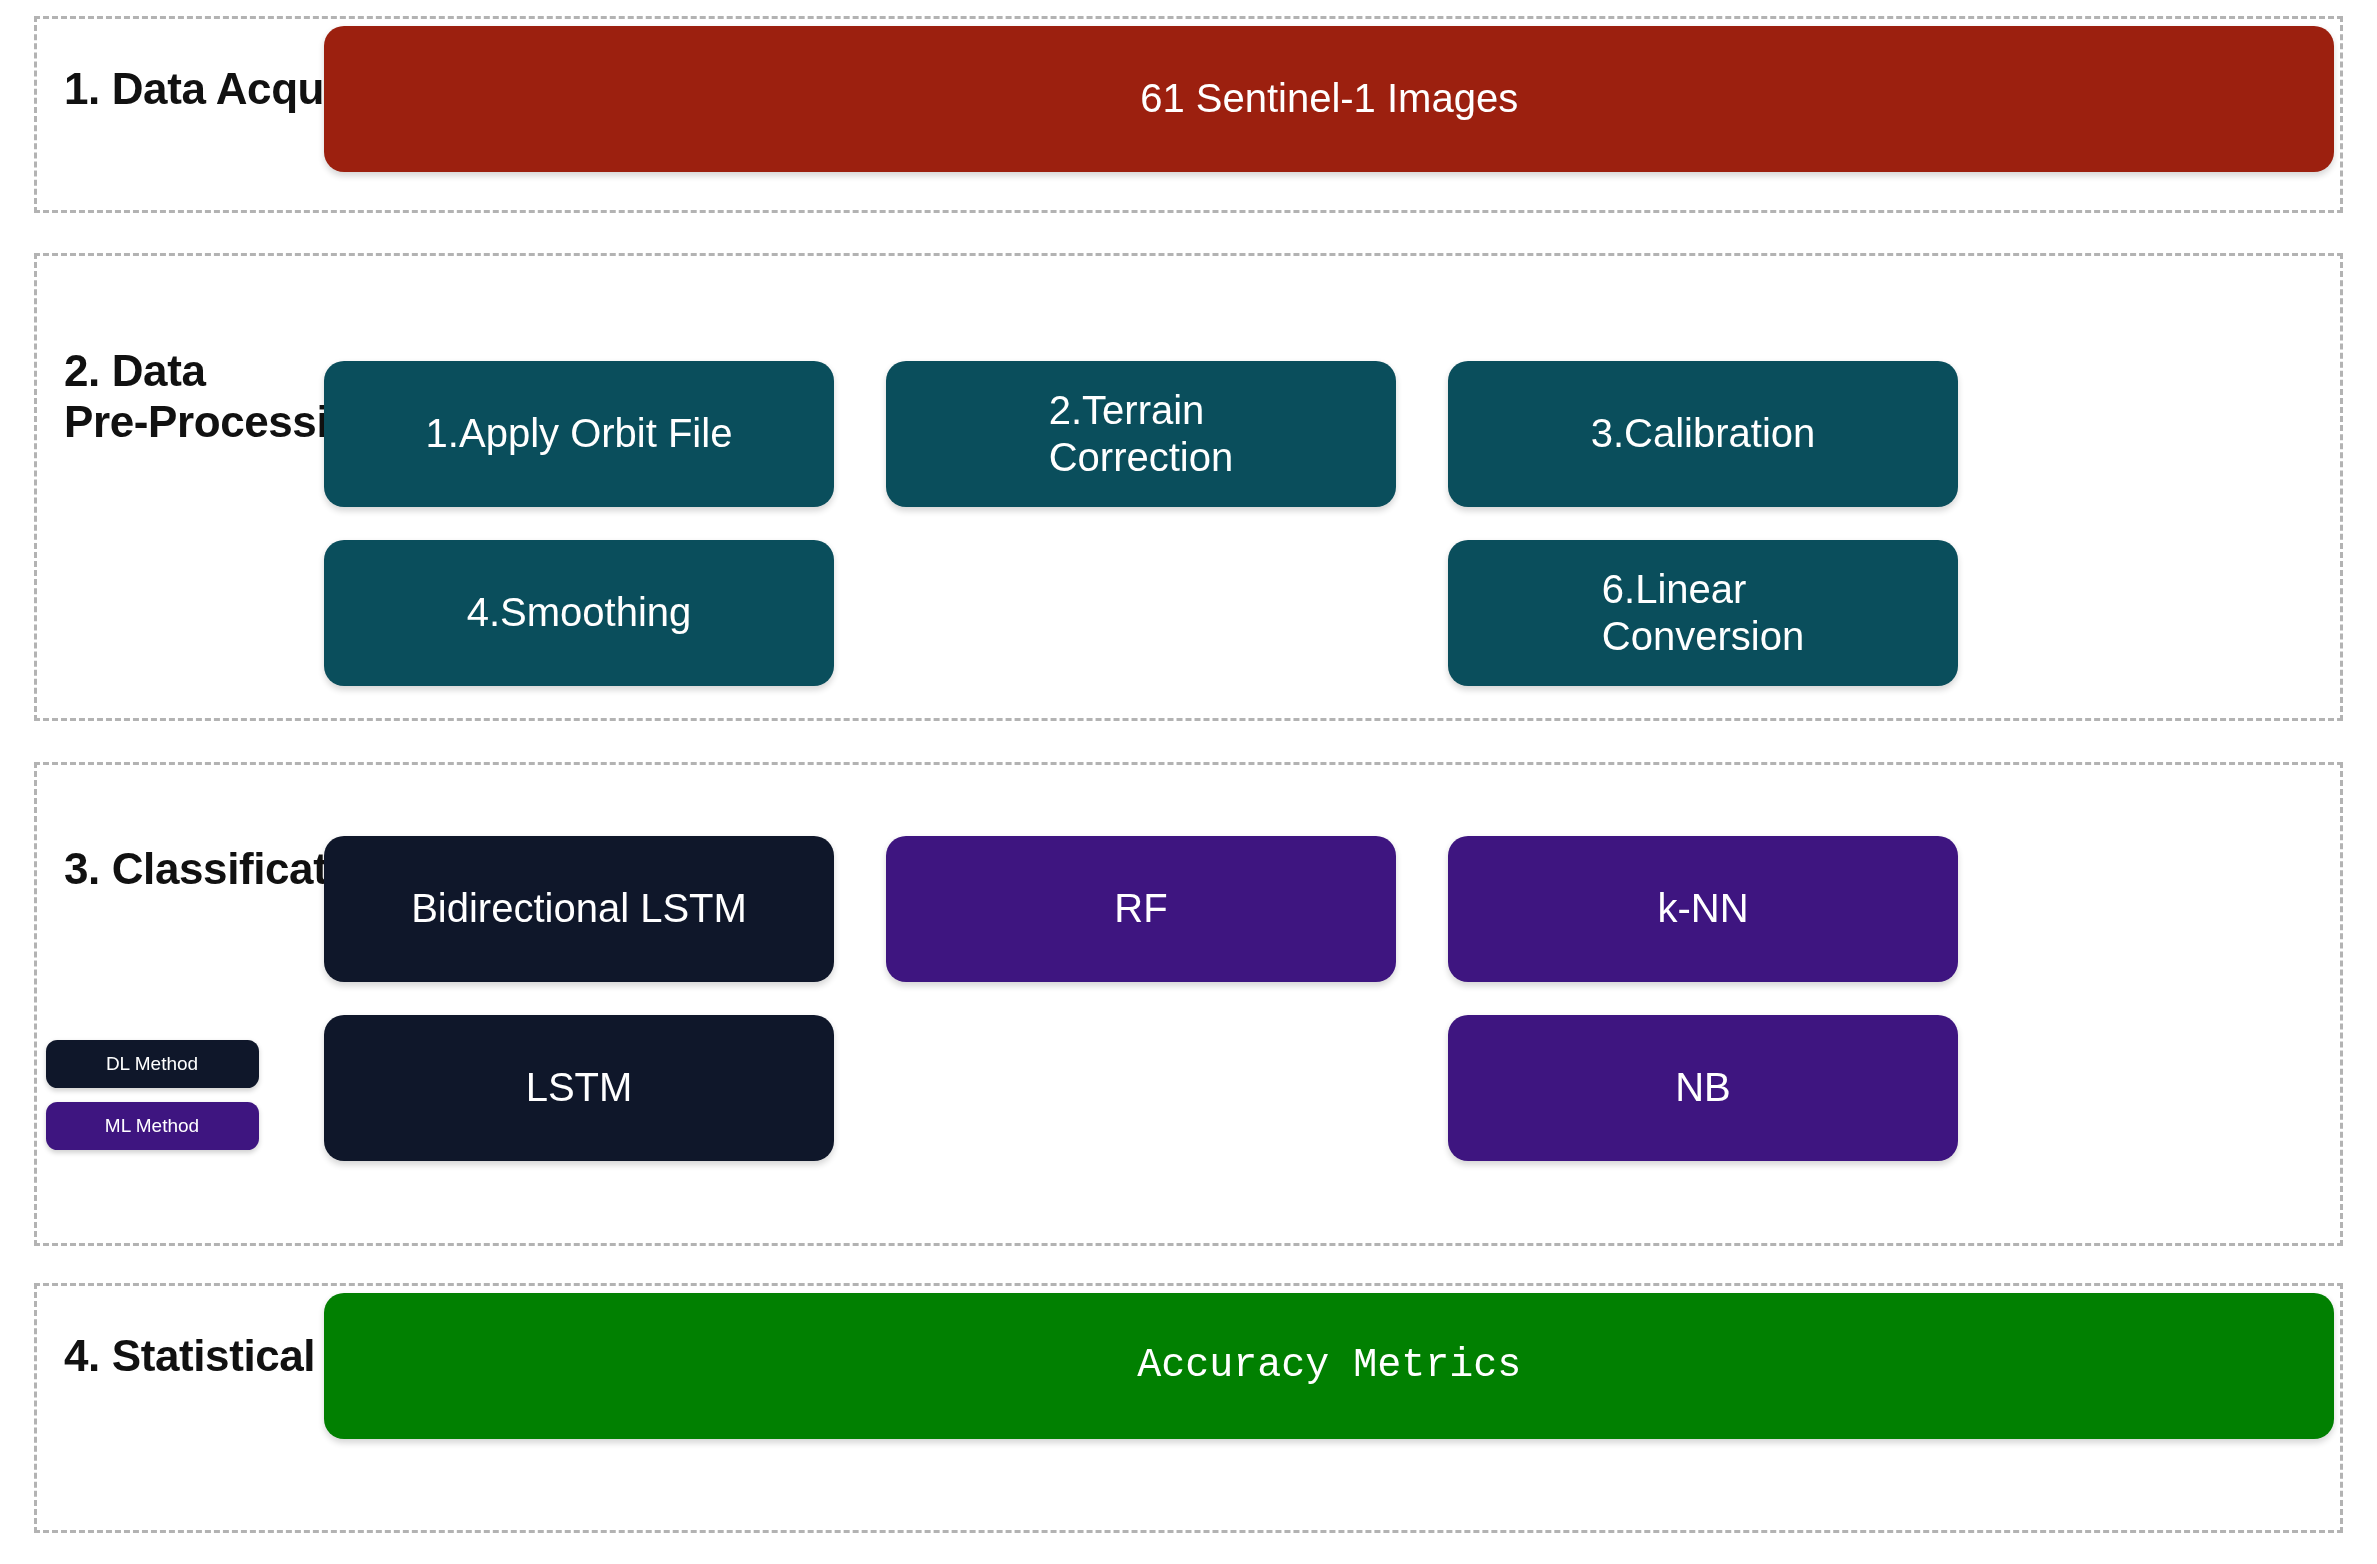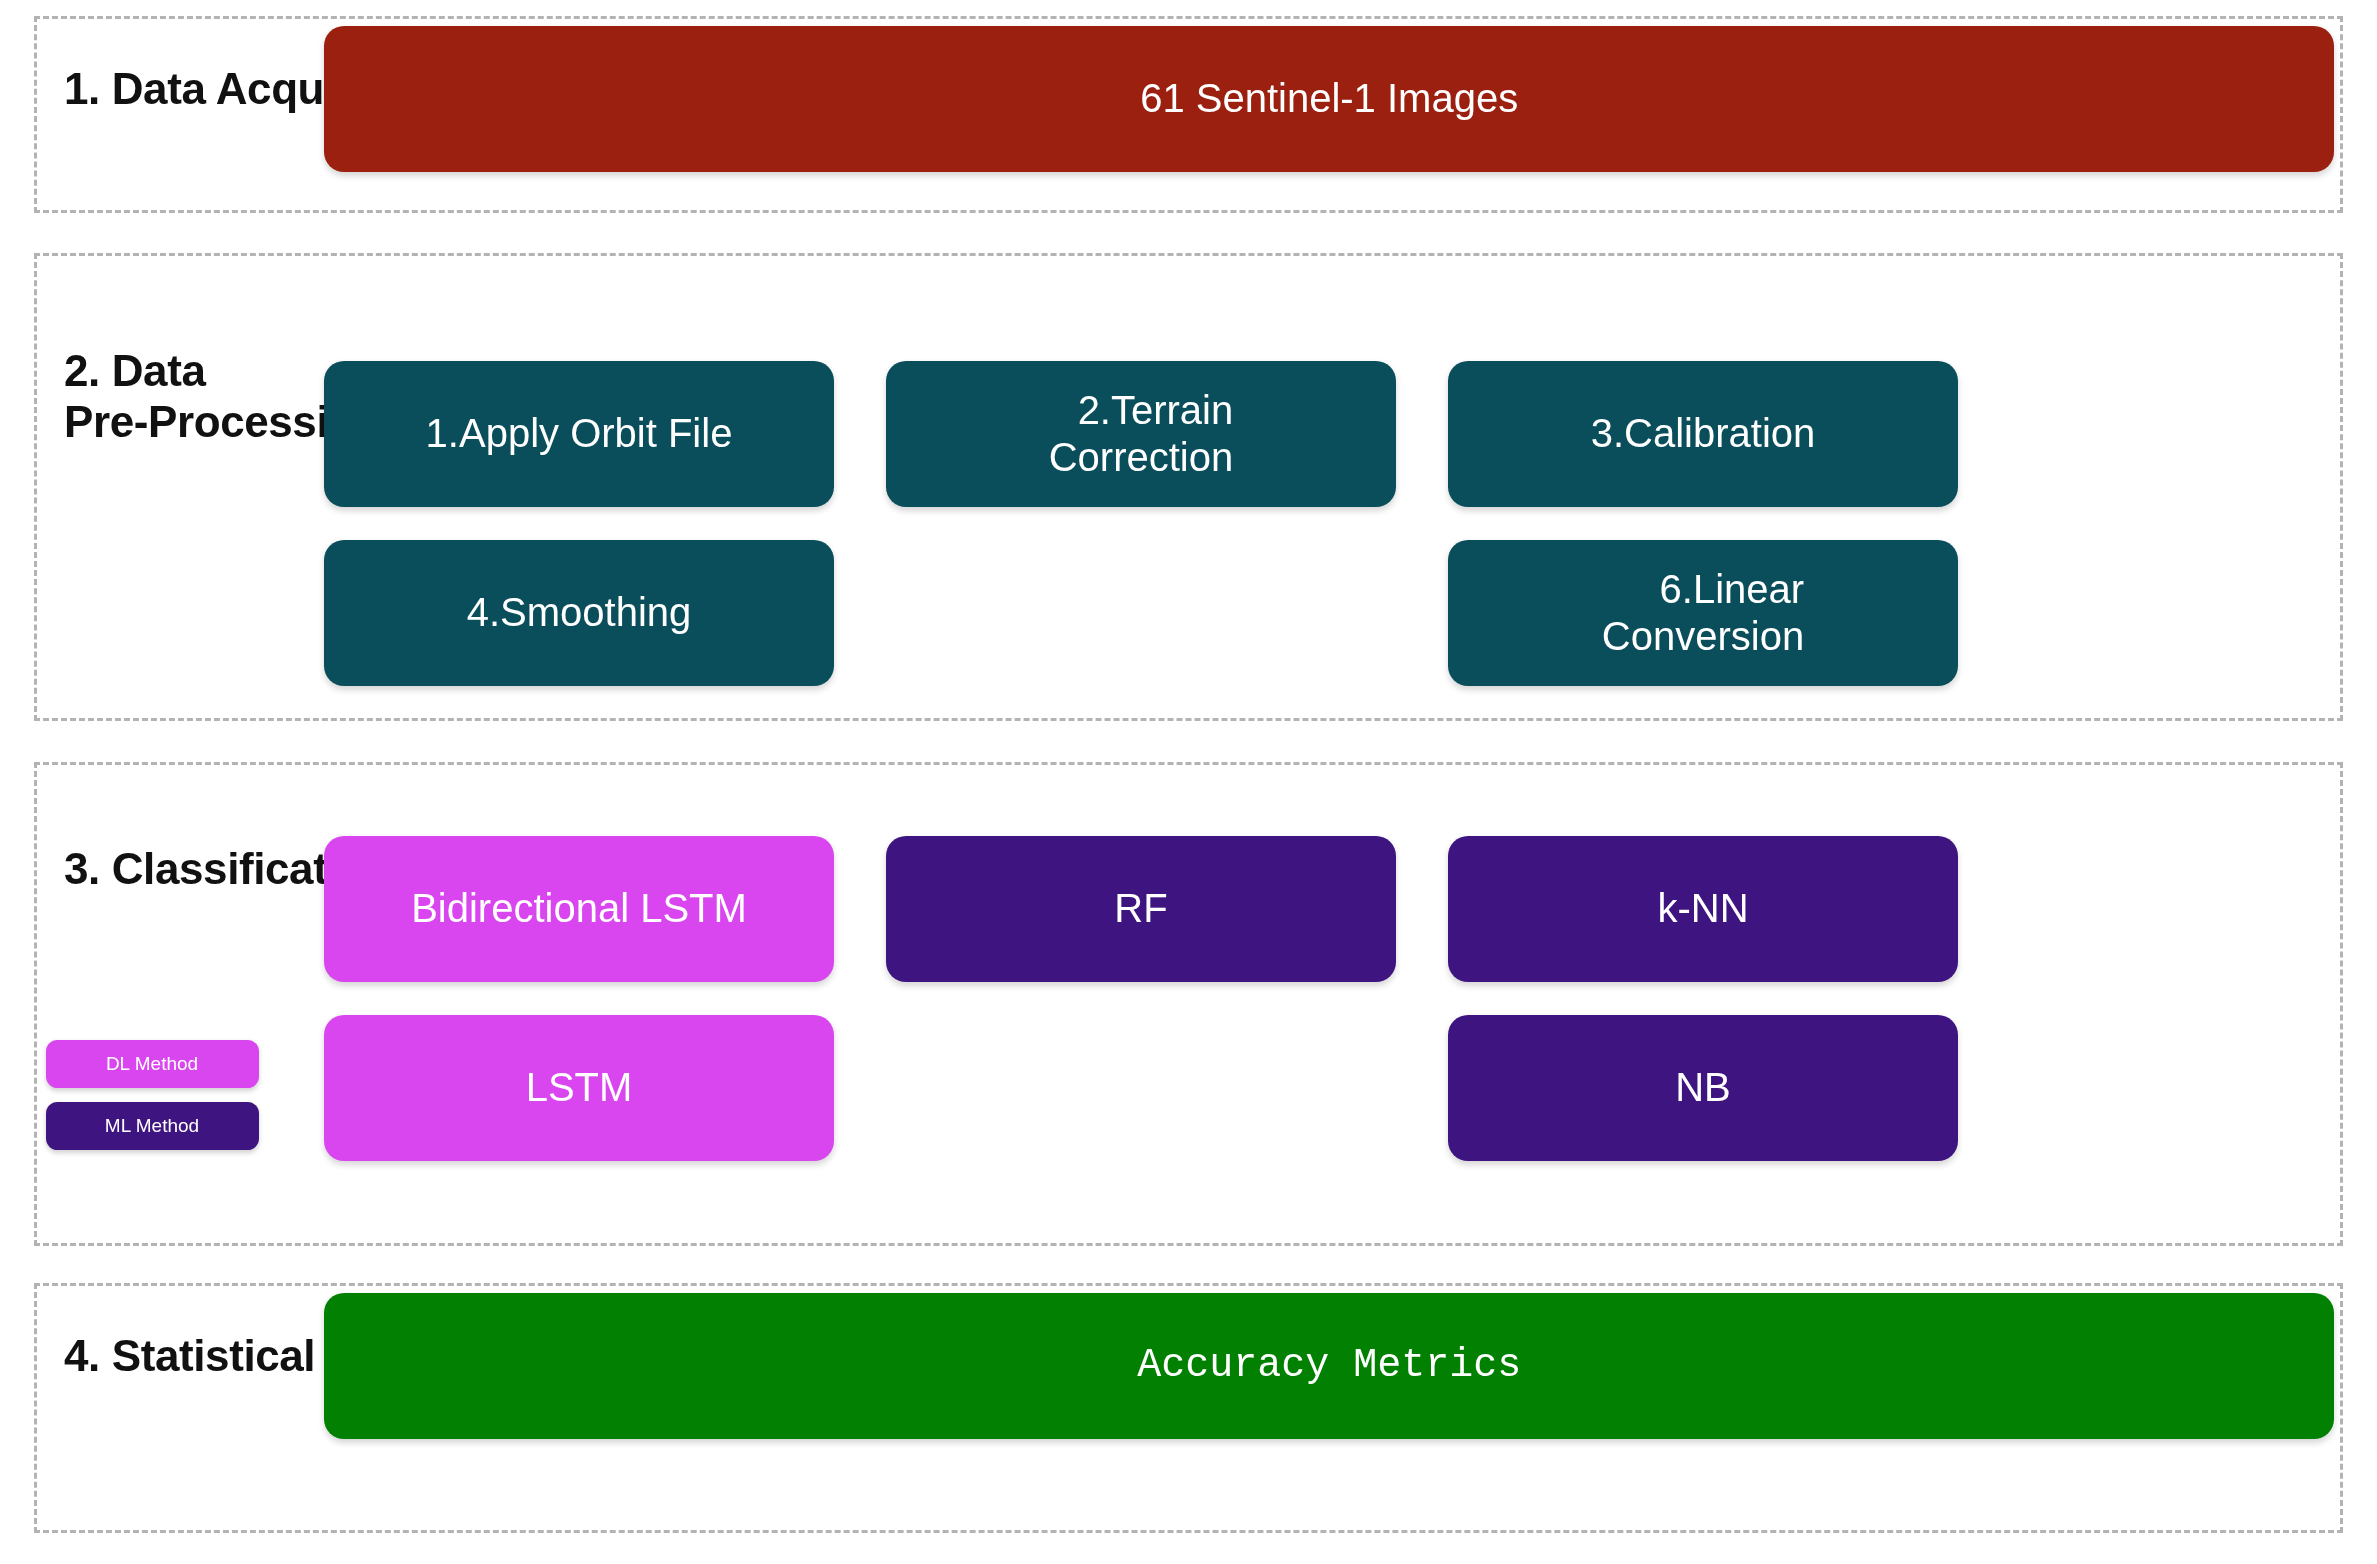--- a/index.html
+++ b/index.html
@@ -60,21 +60,21 @@
   #title-statistics  { top: 44px; }
 
   
   .box {
     position: absolute;
     border-radius: 20px;
     color: #ffffff;
     display: flex;
     align-items: center;
     justify-content: center;
-    text-align: right;
+    text-align: left;
     font-size: 40px;
     line-height: 1.18;
     font-weight: normal;
     box-shadow: 0 3.5px 6.4px rgba(0,0,0,0.16);
     white-space: pre-line;
     box-sizing: border-box;
     padding: 2.8px 10px;
   }
 
   .wide-box {
@@ -84,21 +84,21 @@
   }
 
   .col1 { left: 287px;  width: 510px; }
   .col2 { left: 849px; width: 510px; }
   .col3 { left: 1411px; width: 510px; }
 
   .row-h { height: 146px; }
 
   .c-red    { background: #9c200f; }
   .c-teal   { background: #0a4e5c; }
-  .c-pink   { background: #d946ef; }
+  .c-pink   { background: #0f172a; }
   .c-purple { background: #3e1580; }
   .c-green  { background: #018001; font-family: Liberation Mono, monospace; }
 
   
   .pp-row1 { top: 105px; }
   .pp-row2 { top: 284px; }
 
   
   .cl-row1 { top: 71px; }
   .cl-row2 { top: 250px; }

